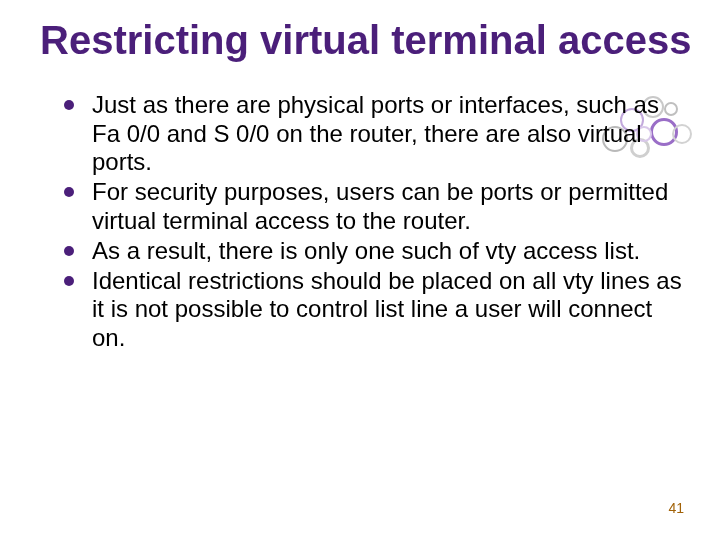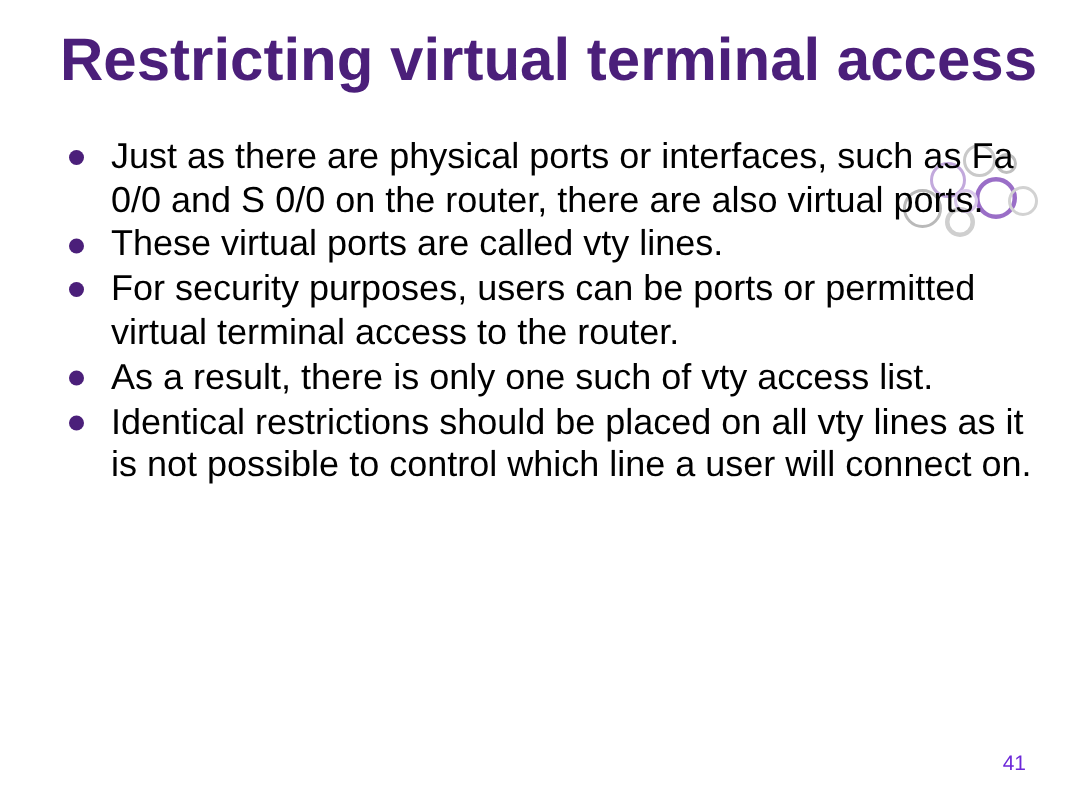--- a/index.html
+++ b/index.html
@@ -25,21 +25,21 @@
     line-height: 1.12;
     font-weight: bold;
     color: #4b1f7a;
     margin: 0 0 28px 0;
   }
   .body {
     margin-top: 18px;
   }
   ul.bullets {
     list-style: none;
-    margin: 0;
+    margin: 18px;
     padding: 0;
   }
   ul.bullets li {
     position: relative;
     padding-left: 34px;
     font-size: 24px;
     line-height: 1.2;
     margin: 0 0 1px 0;
     color: #000;
   }
@@ -72,21 +72,21 @@
   .deco .r4 { width: 18px; height: 18px; border-width: 2px; border-color: #c9c9c9; left: 40px; top: 6px;  }
   .deco .r5 { width: 22px; height: 22px; border-width: 3px; border-color: #9a6ec7; left: 48px; top: 28px; }
   .deco .r6 { width: 12px; height: 12px; border-width: 2px; border-color: #d9c8ea; left: 34px; top: 36px; }
   .deco .r7 { width: 10px; height: 10px; border-width: 2px; border-color: #bfbfbf; left: 62px; top: 12px; }
   .deco .r8 { width: 16px; height: 16px; border-width: 2px; border-color: #d2d2d2; left: 70px; top: 34px; }
   .page-num {
     position: absolute;
     right: 36px;
     bottom: 24px;
     font-size: 14px;
-    color: #6d28d9;
+    color: #a16207;
   }
 </style>
 </head>
 <body>
 
 <div class="slide">
 
   <h1 class="title">Restricting virtual terminal access</h1>
 
   <div class="deco">
@@ -101,32 +101,28 @@
   </div>
 
   <div class="body">
     <ul class="bullets">
       <li>
         <span class="dot"></span>
         <span>Just as there are physical ports or interfaces, such as Fa 0/0 and S 0/0 on the router, there are also virtual ports.</span>
       </li>
       <li>
         <span class="dot"></span>
-        <span>These virtual ports are called vty lines.</span>
-      </li>
-      <li>
-        <span class="dot"></span>
         <span>For security purposes, users can be ports or permitted virtual terminal access to the router.</span>
       </li>
       <li>
         <span class="dot"></span>
         <span>As a result, there is only one such of vty access list.</span>
       </li>
       <li>
         <span class="dot"></span>
-        <span>Identical restrictions should be placed on all vty lines as it is not possible to control which line a user will connect on.</span>
+        <span>Identical restrictions should be placed on all vty lines as it is not possible to control list line a user will connect on.</span>
       </li>
     </ul>
   </div>
 
   <div class="page-num">41</div>
 
 </div>
 
 </body></html>

